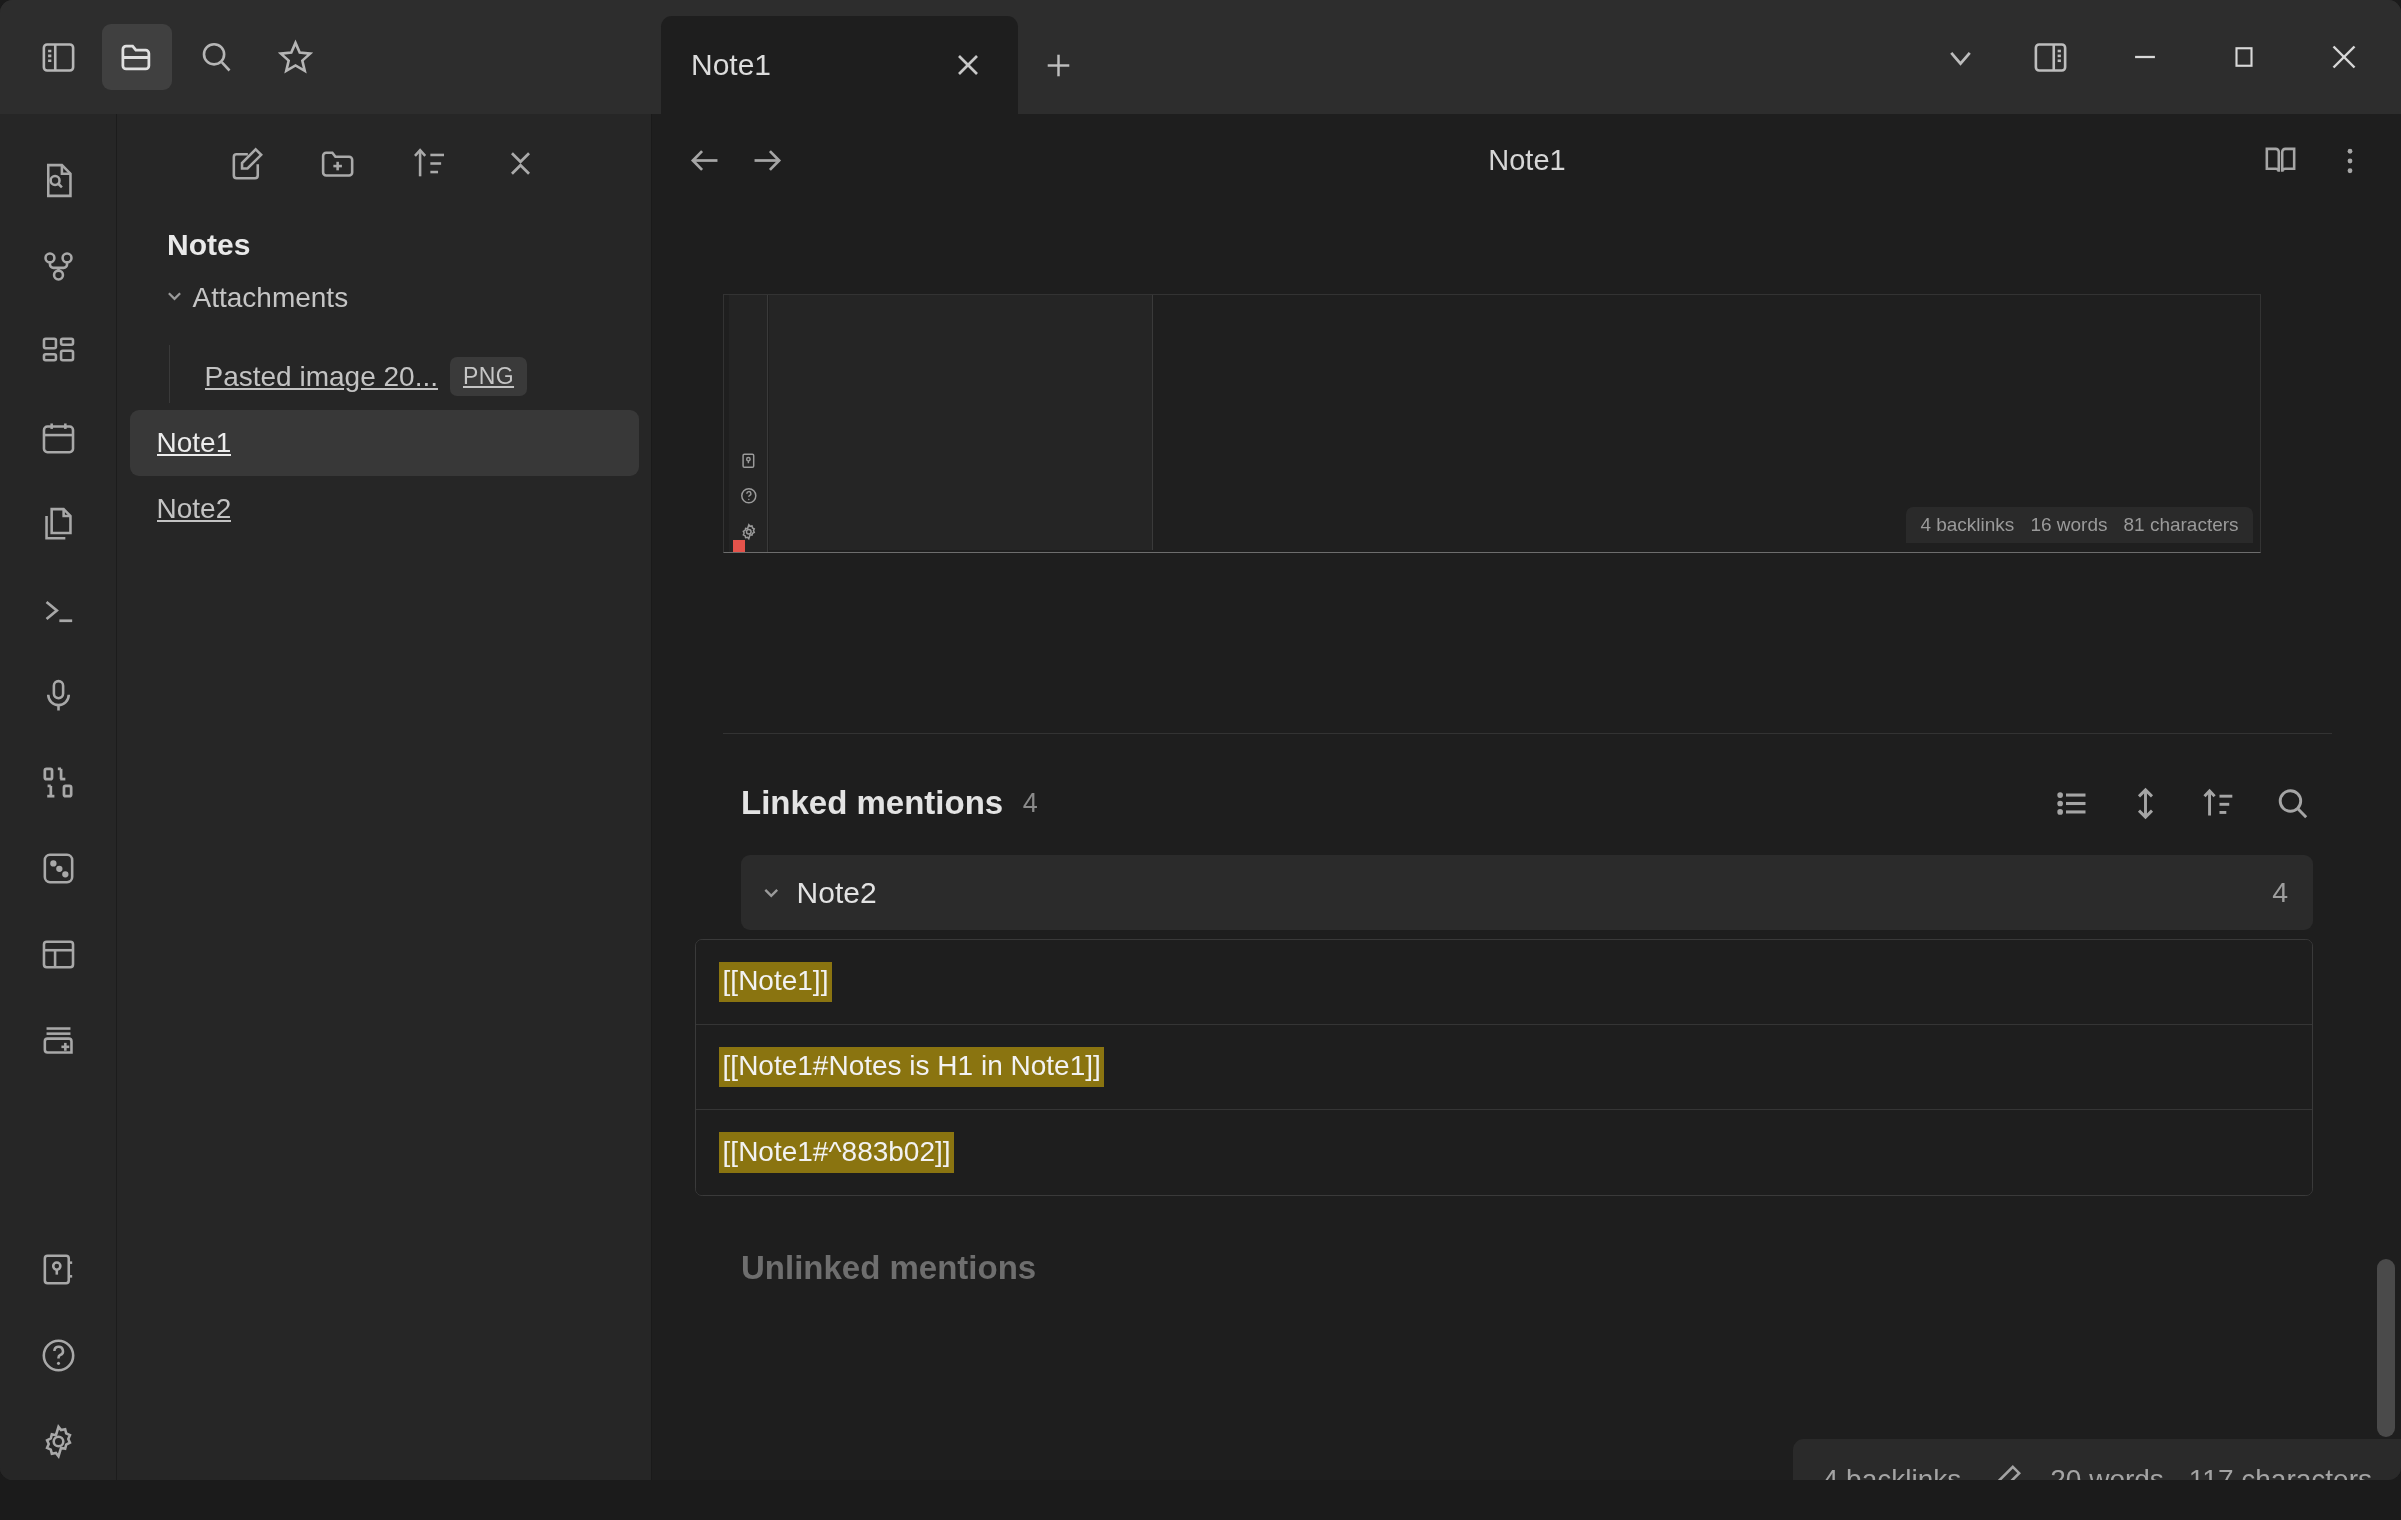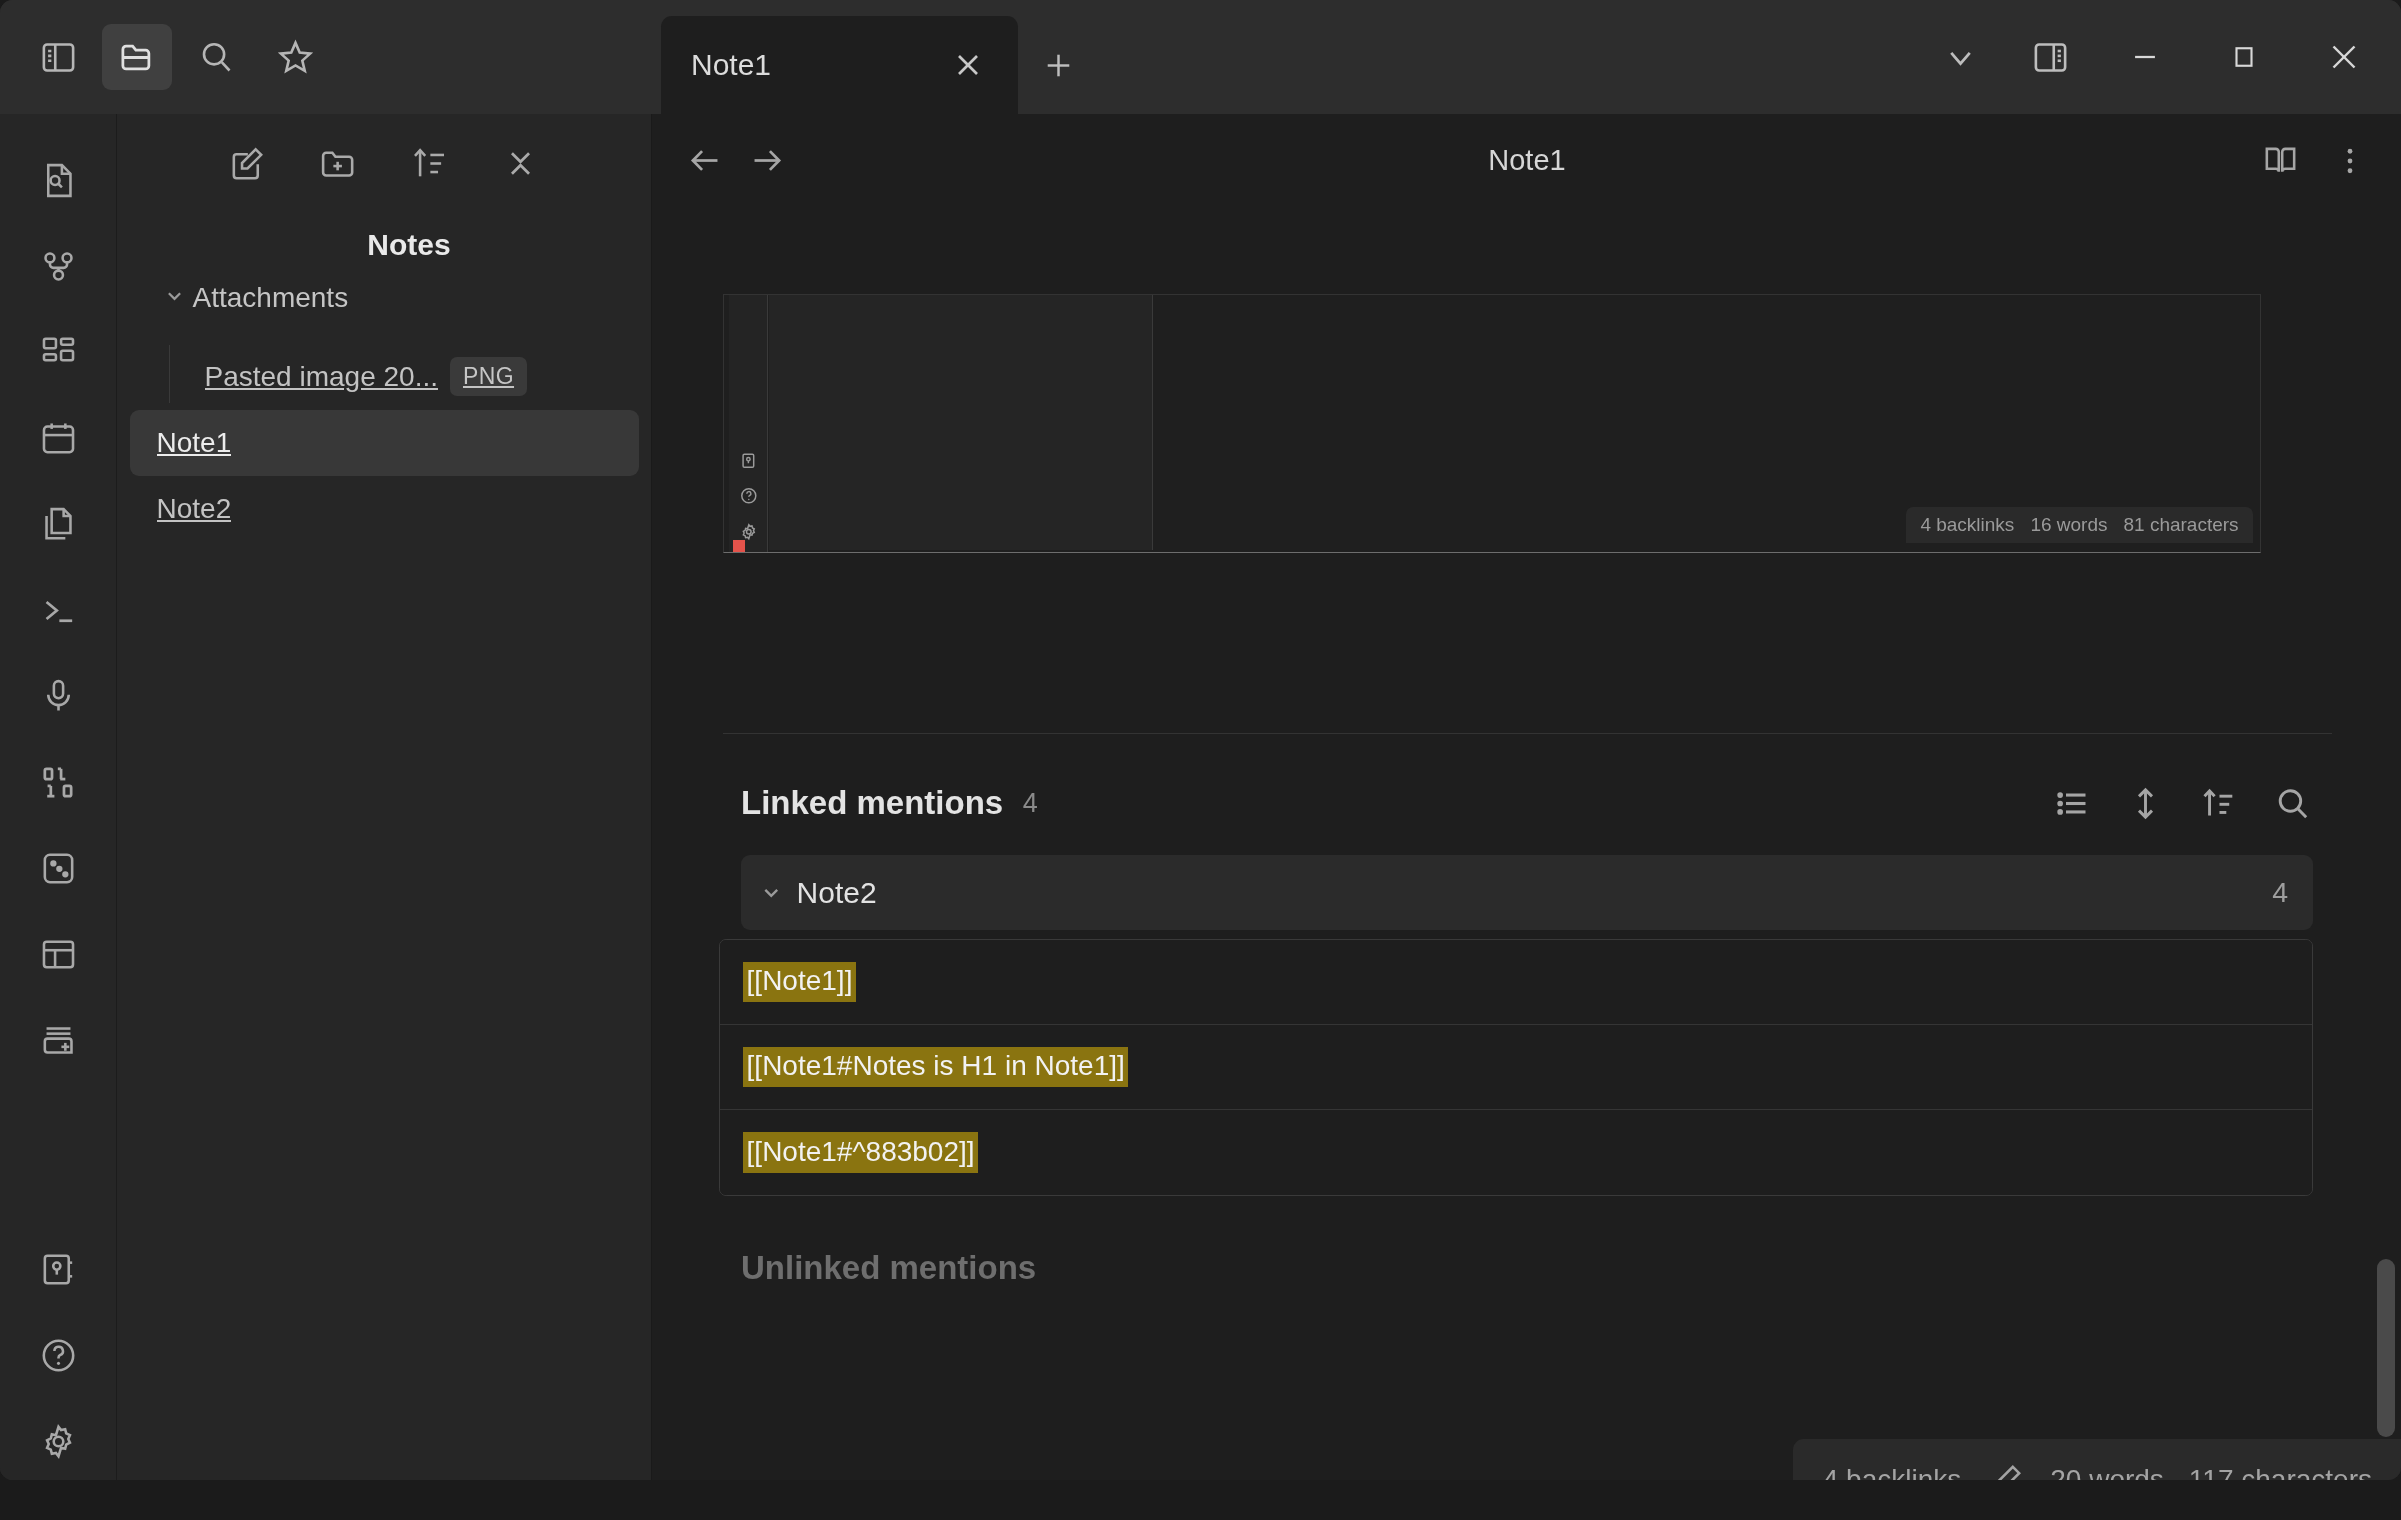--- a/index.html
+++ b/index.html
@@ -109,21 +109,20 @@
     gap: 36px; height: 98px;
   }
   .exp-ico {
     width: 55px; height: 55px;
     display: flex; align-items: center; justify-content: center;
     color: #aaaaaa;
   }
   .vault-title {
     color: #e9e9e9; font-size: 30px; font-weight: bold;
     padding: 16px 0 9px 50px;
-    text-align: center;
   }
   .tree { padding: 10.7px 12.5px 0 12.5px; }
   .tree-folder {
     display: flex; align-items: flex-start;
     height: 62px; padding-left: 27px;
     color: #c5c5c5; font-size: 28px;
     border-radius: 7.1px;
   }
   .chev { width: 36px; display: flex; align-items: center; justify-content: center; color: #9a9a9a; }
   .tree-children { position: relative; padding-left: 48px; }
@@ -228,21 +227,21 @@
     margin: 9px 89px 0 89px;
     background: #2b2b2b;
     border-radius: 9px;
     display: flex; align-items: center;
     height: 75px; padding: 0 25px 0 12.5px;
   }
   .bl-group-name { color: #e2e2e2; font-size: 30px; margin-left: 7.1px; }
   .bl-group-count { margin-left: auto; color: #9e9e9e; font-size: 28.5px; }
 
   .bl-results {
-    margin: 9px 89px 0 67px;
+    margin: 9px 89px 0 43px;
     border: 0.9px solid #3a3a3a;
     border-radius: 7.1px;
     overflow: hidden;
   }
   .bl-row {
     height: 85px; display: flex; align-items: center;
     padding-left: 23px; border-bottom: 0.9px solid #353535;
     background: #1e1e1e;
   }
   .bl-row:last-child { border-bottom: none; }

